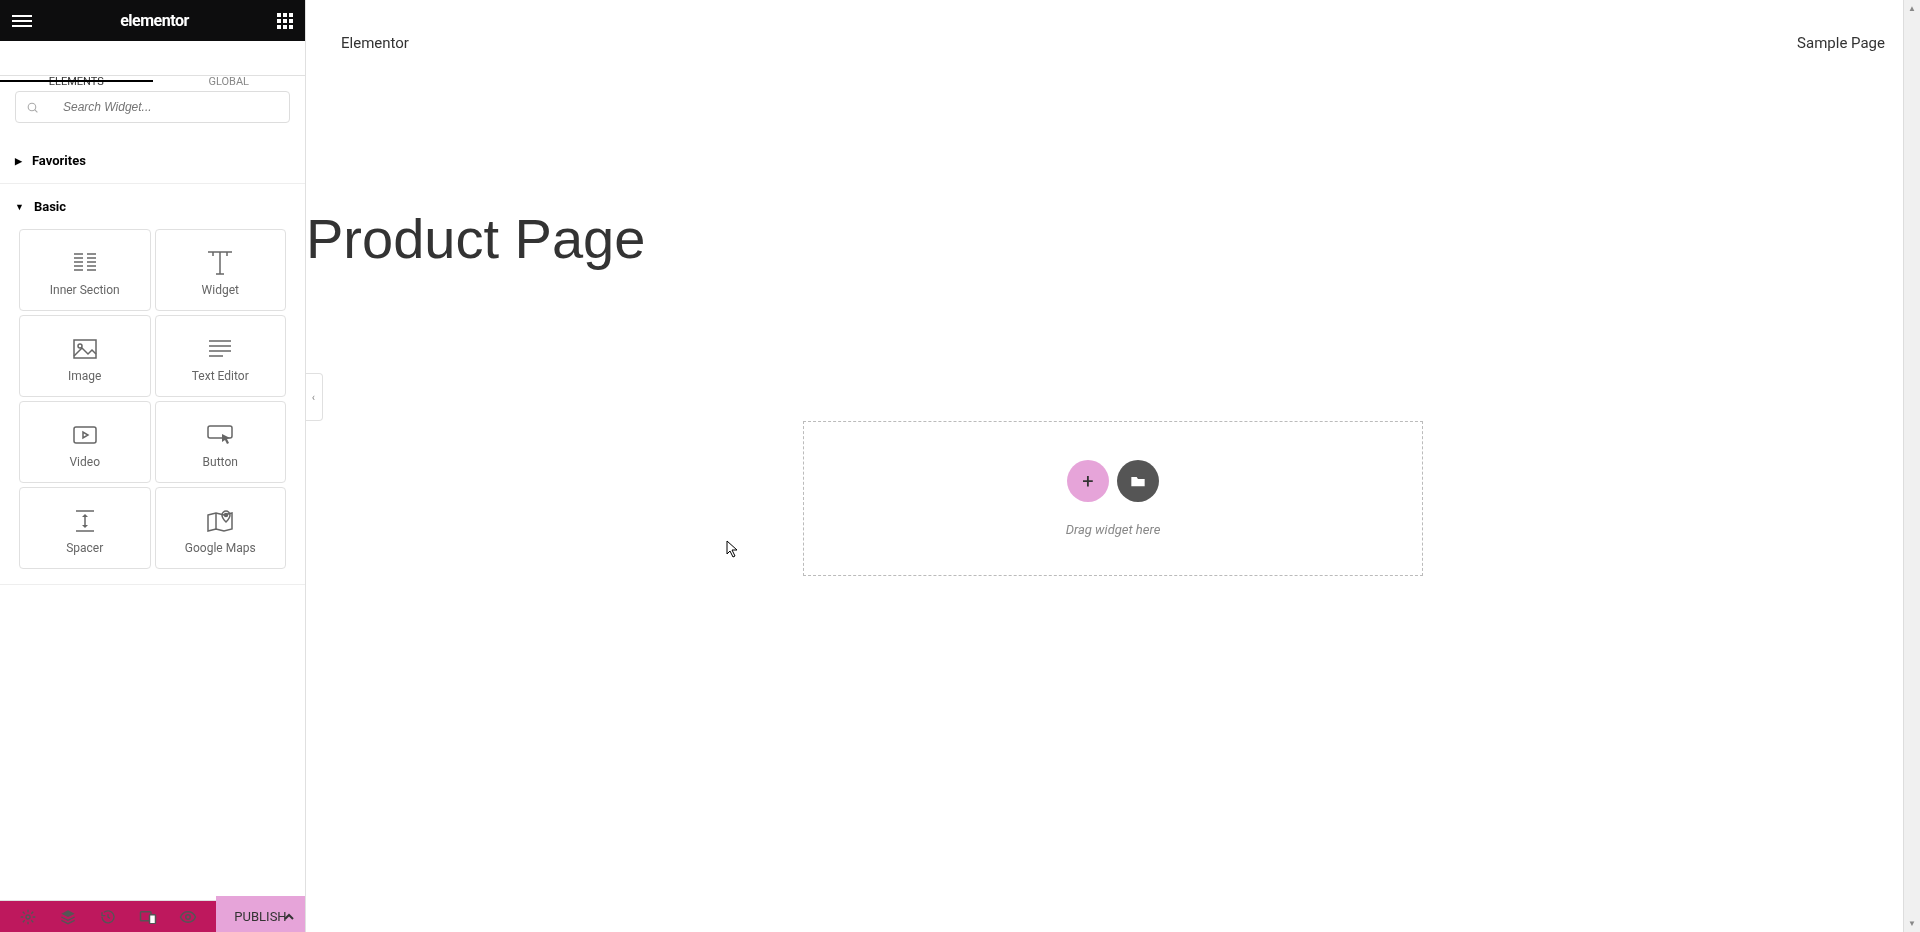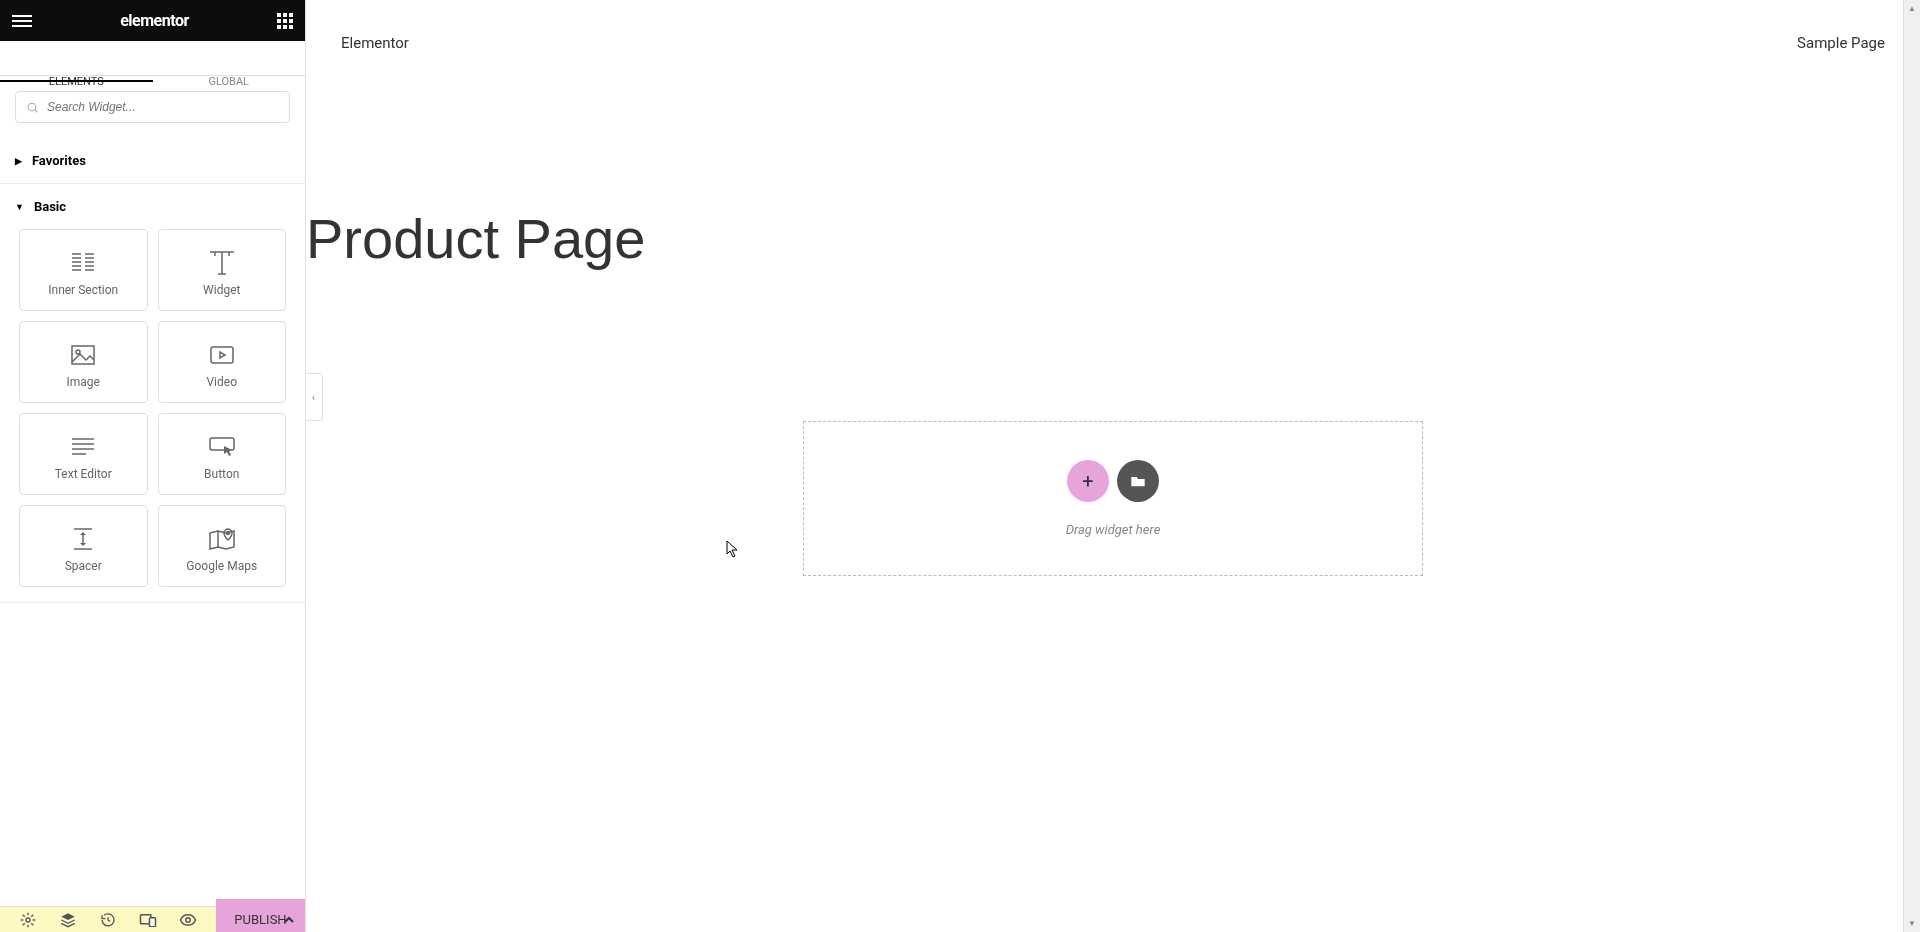--- a/index.html
+++ b/index.html
@@ -95,41 +95,41 @@
       align-items: center;
       padding: 8px 10px;
     }
     .search-box input {
       border: none;
       outline: none;
       flex: 1;
       font-size: 12px;
       font-style: italic;
       color: #999;
-      margin-left: 8px;
+      margin-left: 24px;
     }
     .category {
       border-bottom: 1px solid #eee;
     }
     .category-header {
       padding: 15px;
       display: flex;
       align-items: center;
       font-weight: bold;
       font-size: 13px;
       cursor: pointer;
     }
     .category-header .arrow {
       margin-right: 10px;
       font-size: 9px;
     }
     .widgets-grid {
       display: grid;
       grid-template-columns: 1fr 1fr;
-      gap: 10px;
+      gap: 4px;
       padding: 0 19px 15px;
     }
     .widget-item {
       border: 1px solid #e0e0e0;
       border-radius: 4px;
       height: 82px;
       display: flex;
       flex-direction: column;
       align-items: center;
       justify-content: center;
@@ -144,24 +144,24 @@
     }
     .widget-label {
       font-size: 12px;
       color: #666;
     }
     .sidebar-footer {
       position: absolute;
       bottom: 0;
       left: 0;
       right: 0;
-      height: 26px;
-      display: flex;
-      align-items: center;
-      background: #fef9c3;
+      height: 32px;
+      display: flex;
+      align-items: center;
+      background: #be185d;
       border-top: 1px solid #e0e0e0;
     }
     .footer-icons {
       display: flex;
       align-items: center;
       padding: 0 8px;
       gap: 0;
     }
     .footer-icon {
       width: 40px;
@@ -391,36 +391,36 @@
             <rect x="2" y="2" width="22" height="18"></rect>
             <circle cx="8" cy="8" r="2"></circle>
             <polyline points="2,18 10,10 16,16 20,12 24,16"></polyline>
           </svg>
         </div>
         <div class="widget-label">Image</div>
       </div>
       <div class="widget-item">
         <div class="widget-icon">
           <svg width="26" height="20" viewBox="0 0 26 20" fill="none" stroke="#666" stroke-width="1.5">
-            <rect x="2" y="2" width="22" height="16" rx="2"></rect>
-            <polygon points="11,7 11,13 16,10"></polygon>
-          </svg>
-        </div>
-        <div class="widget-label">Video</div>
-      </div>
-      <div class="widget-item">
-        <div class="widget-icon">
-          <svg width="26" height="20" viewBox="0 0 26 20" fill="none" stroke="#666" stroke-width="1.5">
             <line x1="2" y1="2" x2="24" y2="2"></line>
             <line x1="2" y1="7" x2="24" y2="7"></line>
             <line x1="2" y1="12" x2="24" y2="12"></line>
             <line x1="2" y1="17" x2="16" y2="17"></line>
           </svg>
         </div>
         <div class="widget-label">Text Editor</div>
+      </div>
+      <div class="widget-item">
+        <div class="widget-icon">
+          <svg width="26" height="20" viewBox="0 0 26 20" fill="none" stroke="#666" stroke-width="1.5">
+            <rect x="2" y="2" width="22" height="16" rx="2"></rect>
+            <polygon points="11,7 11,13 16,10"></polygon>
+          </svg>
+        </div>
+        <div class="widget-label">Video</div>
       </div>
       <div class="widget-item">
         <div class="widget-icon">
           <svg width="28" height="22" viewBox="0 0 28 22" fill="none" stroke="#666" stroke-width="1.5">
             <rect x="2" y="2" width="24" height="12" rx="2"></rect>
             <path d="M16 10 L16 18 L19 16 L21 20 L23 19 L21 15 L24 14 Z" fill="#666" stroke="none"></path>
           </svg>
         </div>
         <div class="widget-label">Button</div>
       </div>

